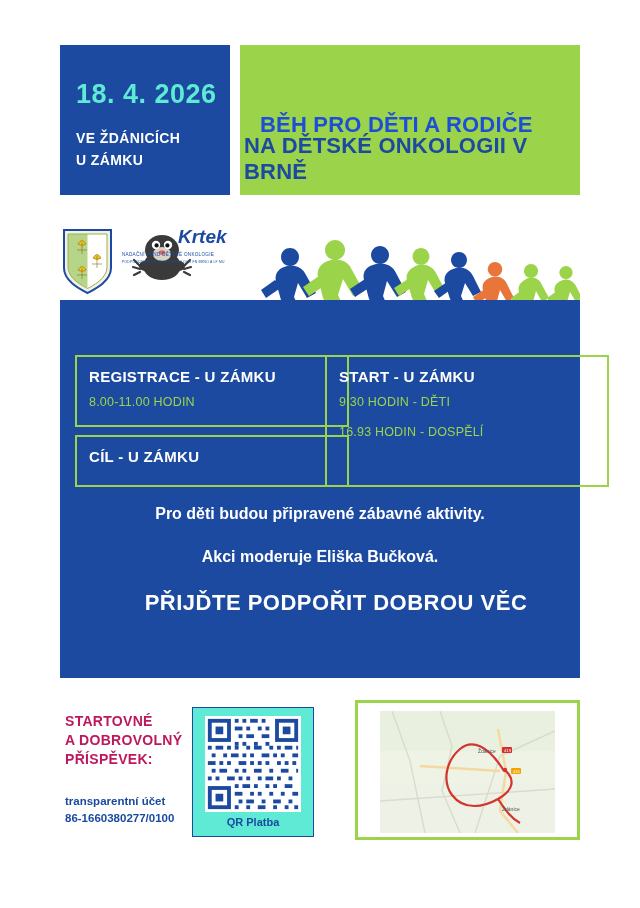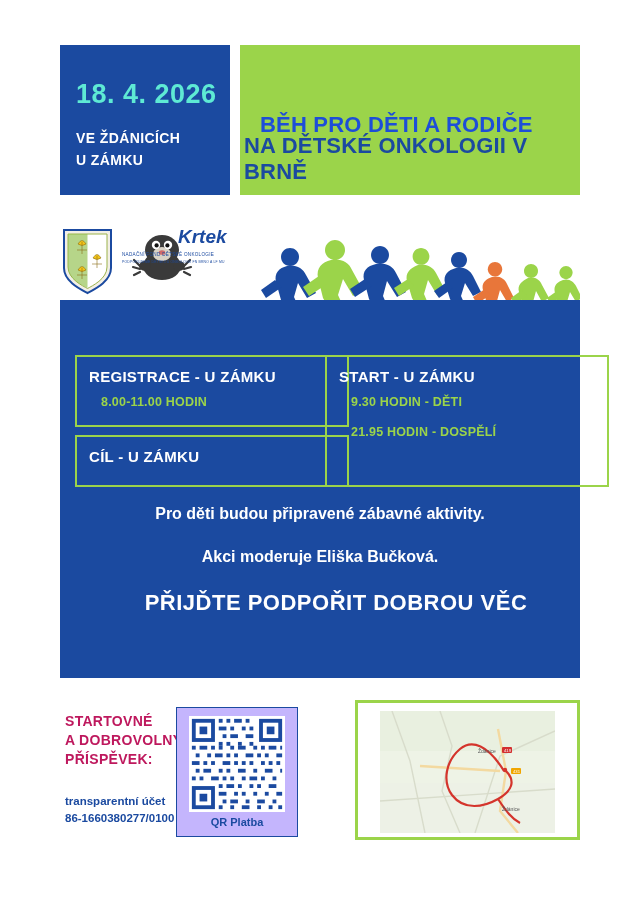--- a/index.html
+++ b/index.html
@@ -143,24 +143,23 @@
     position: absolute;
     left: 12px; top: 11px;
     font-size: 15px;
     font-weight: bold;
     letter-spacing: 0.3px;
   }
   .box-line {
     position: absolute;
     left: 12px;
     font-size: 12.5px;
-    font-weight: bold;
+    font-weight: normal;
     color: #9bd44a;
     letter-spacing: 0.2px;
-    margin-left: 12px;
   }
   .box-line-1 { top: 38px; }
   .box-line-2 { top: 68px; }
 
   .mid-text {
     position: absolute;
     width: 520px;
     text-align: center;
     color: #ffffff;
     font-weight: bold;
@@ -183,24 +182,24 @@
   .account {
     position: absolute;
     left: 65px; top: 793px;
     font-size: 11.5px;
     font-weight: bold;
     color: #1b4aa0;
     line-height: 17px;
   }
   .qr-wrap {
     position: absolute;
-    left: 176px; top: 707px;
+    left: 192px; top: 707px;
     width: 120px; height: 128px;
     border: 1px solid #1b4aa0;
-    background: #c4b5fd;
+    background: #5eead4;
   }
   .qr-canvas {
     position: absolute;
     left: 10px; top: 8px;
     width: 100px; height: 96px;
   }
   .qr-label {
     position: absolute;
     left: 0; top: 108px;
     width: 120px;
@@ -345,21 +344,21 @@
       <div class="box-line box-line-1">8.00-11.00 HODIN</div>
     </div>
 
     <div class="info-box box-cil">
       <div class="box-title">CÍL - U ZÁMKU</div>
     </div>
 
     <div class="info-box box-start">
       <div class="box-title">START - U ZÁMKU</div>
       <div class="box-line box-line-1">9.30 HODIN - DĚTI</div>
-      <div class="box-line box-line-2">21.95 HODIN - DOSPĚLÍ</div>
+      <div class="box-line box-line-2">16.93 HODIN - DOSPĚLÍ</div>
     </div>
 
     <div class="mid-text mid-1">Pro děti budou připravené zábavné aktivity.</div>
     <div class="mid-text mid-2">Akci moderuje Eliška Bučková.</div>
     <div class="mid-text mid-3">PŘIJĎTE PODPOŘIT DOBROU VĚC</div>
   </div>
 
   <div class="startovne-title">
     <div>STARTOVNÉ</div>
     <div>A DOBROVOLNÝ</div>

